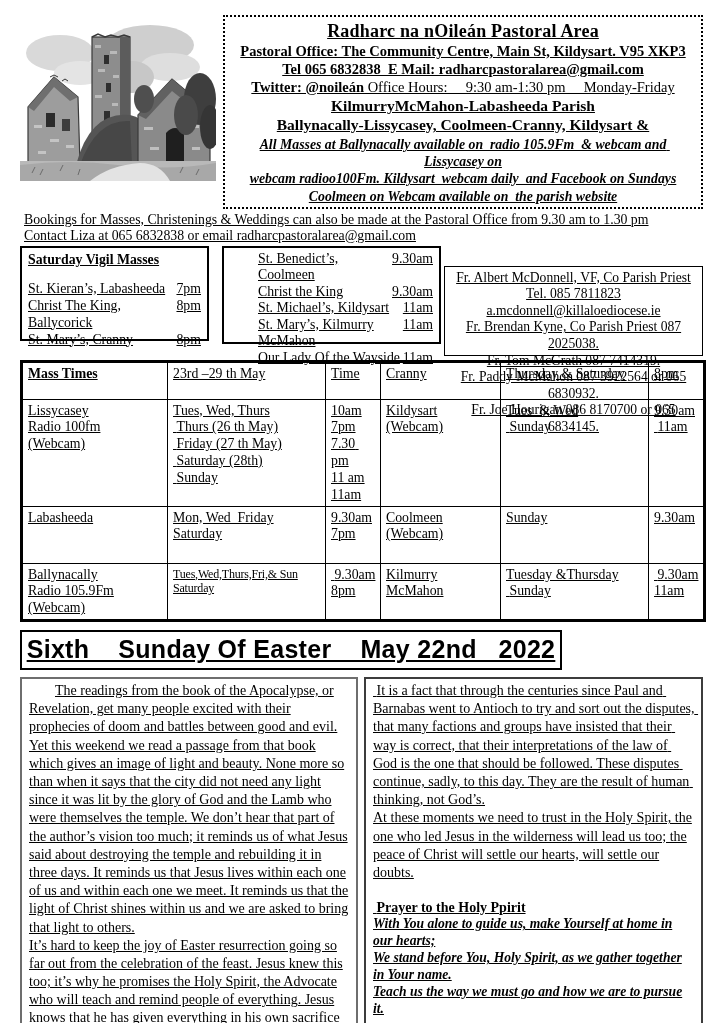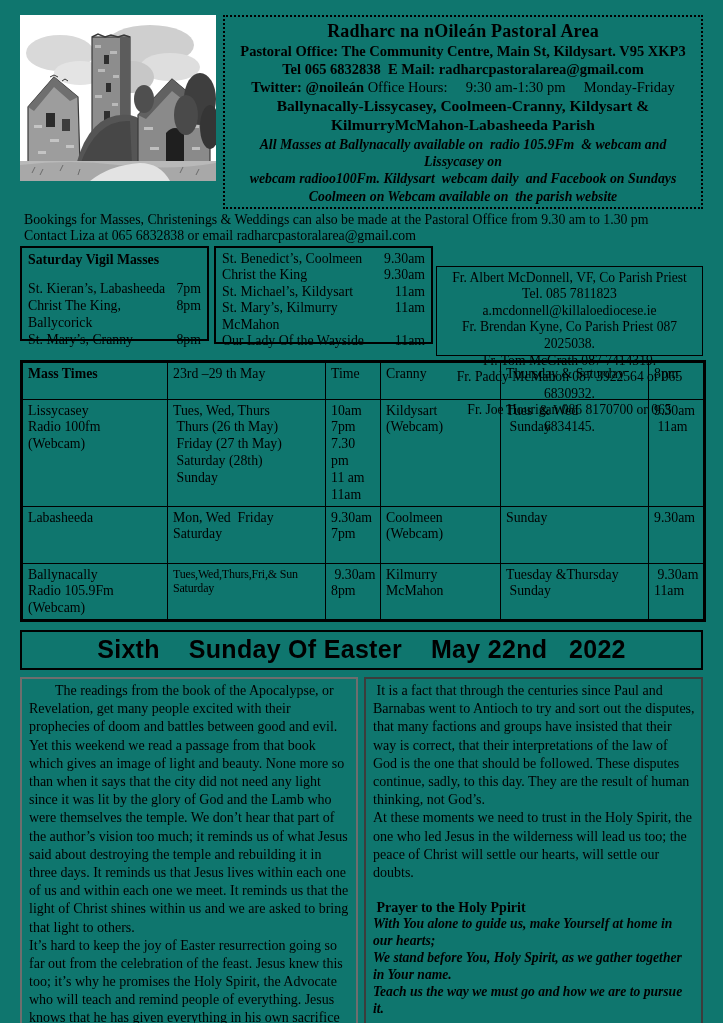--- a/index.html
+++ b/index.html
@@ -1,19 +1,19 @@
 <!DOCTYPE html>
 <html><head>
 <meta charset="utf-8">
 <style>
   * { margin:0; padding:0; box-sizing:border-box; }
   body { background:#e9e9e9; font-family:"Liberation Serif", serif; color:#000; }
   .page {
     position:relative; width:723px; height:1023px; margin:0 auto;
-    background:#0f766e; padding:15px 20px 0 20px; overflow:hidden;
+    background:#ffffff; padding:15px 20px 0 20px; overflow:hidden;text-decoration:underline;
   }
   .prewrap { white-space:pre-wrap; }
 
   
   .header-row { display:flex; align-items:flex-start; }
   .church-img { width:196px; height:166px; flex:0 0 196px; margin-right:7px; }
   .church-img svg { display:block; width:100%; height:100%; }
   .pastoral-box {
     flex:1; border:2px dotted #000; padding:4px 6px 2px 6px; text-align:center;
     min-height:166px;
@@ -25,30 +25,30 @@
   .pb-parish { font-size:15.5px; font-weight:bold; margin-top:1px; }
   .pb-note { font-size:13.8px; font-weight:bold; font-style:italic; margin-top:2px; line-height:1.25; }
 
   
   .booking { margin:3px 0 2px 4px; font-size:13.8px; line-height:1.15; }
 
   
   .boxes-row { display:flex; align-items:stretch; margin-top:1px; }
   .vigil-box {
     width:189px; flex:0 0 189px; border:2px solid #000; padding:4px 6px; font-size:13.8px;
-    margin-right:5px; height:95px;
+    margin-right:13px; height:95px;
   }
   .vigil-title { font-weight:bold; margin-bottom:13px; }
   .mass-line { display:flex; justify-content:space-between; line-height:1.23; }
   .sunday-box {
     width:219px; flex:0 0 219px; border:2px solid #000; padding:3px 6px; font-size:13.8px;
     margin-right:3px; height:98px;
   }
   .sunday-title { font-weight:bold; }
-  .sunday-box .mass-line { line-height:1.2; }
+  .sunday-box .mass-line { line-height:1.2;margin-left:28px; }
   .priests-box {
     flex:1; border:1.5px solid #000; padding:3px 4px; font-size:13.6px; text-align:center;
     height:90px; line-height:1.22;margin-top:20px;
   }
 
   
   .mass-table { border-collapse:collapse; width:683px; table-layout:fixed; margin-top:4px; }
   .mass-table td {
     border:1.5px solid #000; vertical-align:top; padding:3px 4px 2px 5px;
     font-size:13.8px; line-height:1.22; white-space:pre-wrap;
@@ -56,21 +56,21 @@
   .mass-table { border:3px solid #000; }
   .mass-table .hdr td { height:38px; }
   .mass-table .b { font-weight:bold; }
   .mass-table .small { font-size:12px; letter-spacing:-0.2px;margin-top:24px; }
   .row1 td { height:85px; }
   .row2 td { height:57px; }
   .row3 td { height:54px; }
 
   
   .headline-box {
-    width:683px; border:2px solid #000; margin-top:8px; padding:3px 0 4px 0; text-align:center;
+    width:542px; border:2px solid #000; margin-top:8px; padding:3px 0 4px 0; text-align:center;
   }
   .headline {
     font-family:"Liberation Sans", sans-serif; font-weight:bold; font-size:25px;
     white-space:pre-wrap; letter-spacing:.3px;
   }
 
   
   .cols-row { display:flex; margin-top:7px; align-items:stretch; }
   .col-left {
     width:338px; flex:0 0 338px; border:2px solid #6e6e6e; padding:3px 6px 3px 7px;
@@ -155,22 +155,22 @@
           <path d="M12 158 l3 -6 M20 160 l3 -6 M40 156 l3 -6 M58 160 l2 -6 M160 158 l3 -6 M176 160 l3 -6"></path>
         </g>
       </svg>
     </div>
 
     <div class="pastoral-box">
       <div class="pb-title">Radharc na nOileán Pastoral Area</div>
       <div class="pb-line">Pastoral Office: The Community Centre, Main St, Kildysart. V95 XKP3</div>
       <div class="pb-line prewrap">Tel 065 6832838  E Mail: radharcpastoralarea@gmail.com</div>
       <div class="pb-twitter prewrap"><span class="b">Twitter: @noileán</span><span> Office Hours:     9:30 am-1:30 pm     Monday-Friday</span></div>
+      <div class="pb-parish">KilmurryMcMahon-Labasheeda Parish</div>
       <div class="pb-parish">Ballynacally-Lissycasey, Coolmeen-Cranny, Kildysart &amp;</div>
-      <div class="pb-parish">KilmurryMcMahon-Labasheeda Parish</div>
       <div class="pb-note prewrap">All Masses at Ballynacally available on  radio 105.9Fm  &amp; webcam and Lissycasey on
 webcam radioo100Fm. Kildysart  webcam daily  and Facebook on Sundays
 Coolmeen on Webcam available on  the parish website</div>
     </div>
   </div>
 
   <div class="booking">
     <div>Bookings for Masses, Christenings &amp; Weddings can also be made at the Pastoral Office from 9.30 am to 1.30 pm</div>
     <div>Contact Liza at 065 6832838 or email radharcpastoralarea@gmail.com</div>
   </div>

